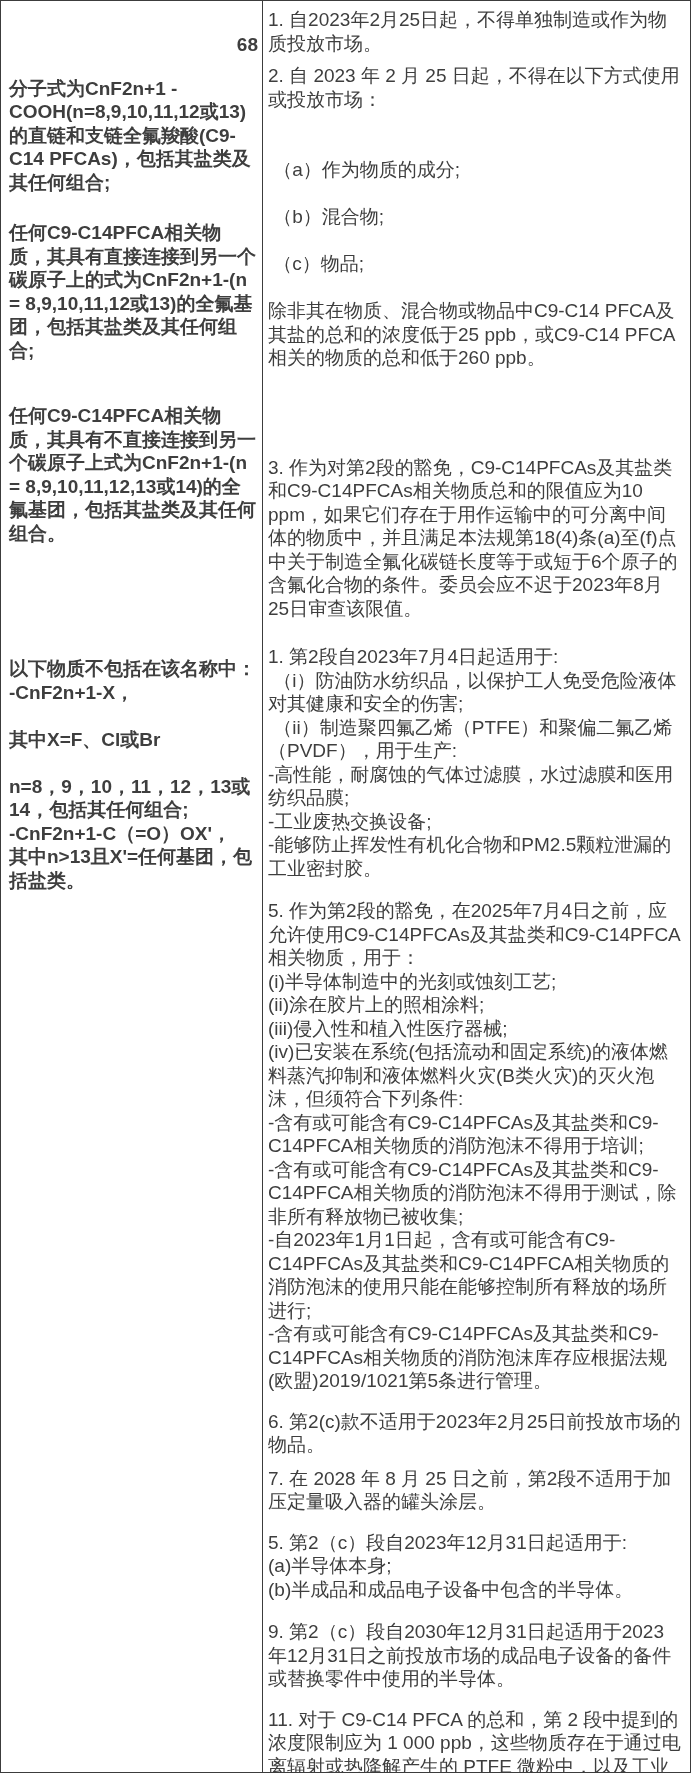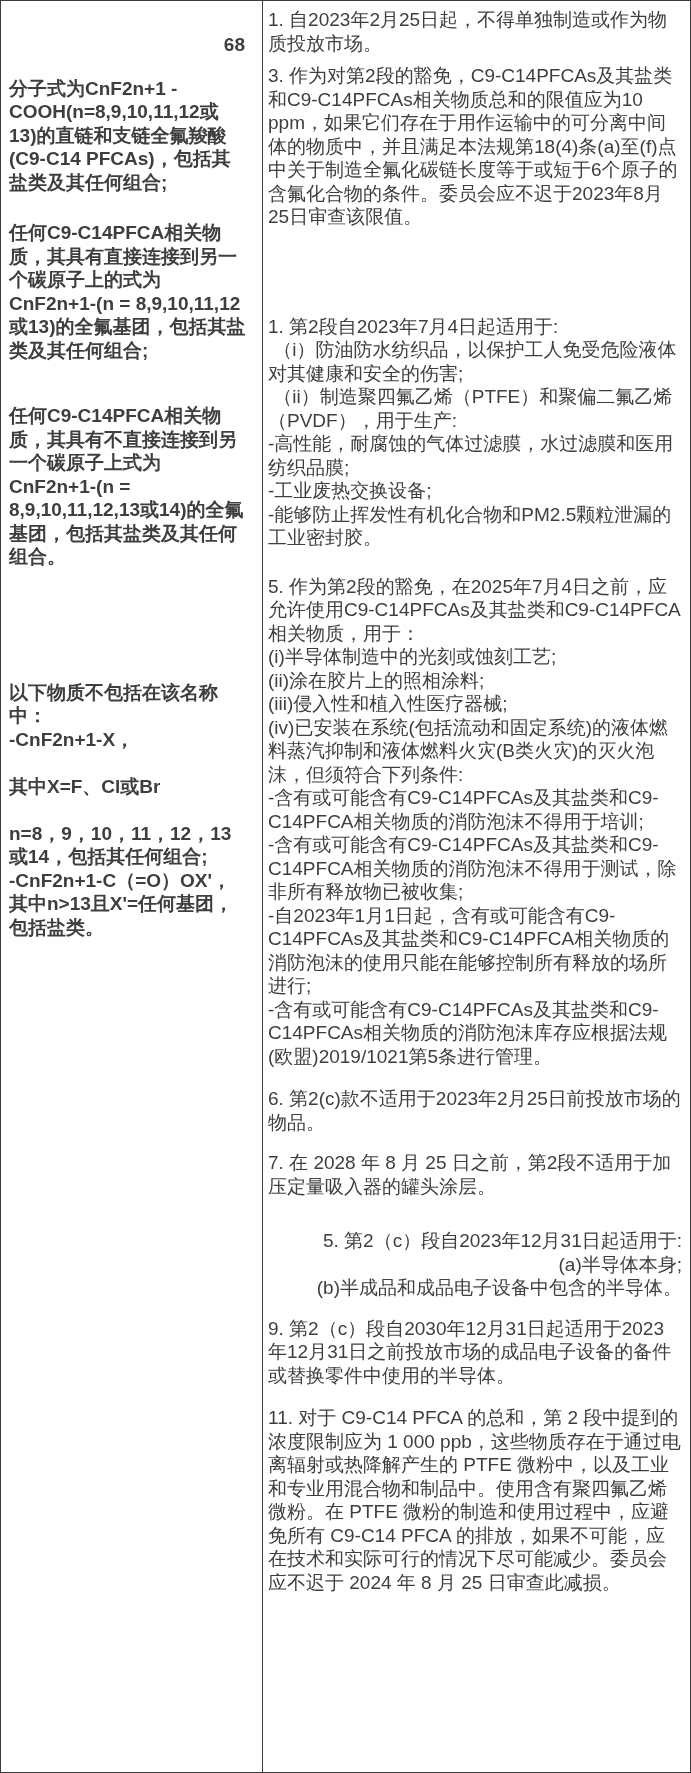--- a/index.html
+++ b/index.html
@@ -18,21 +18,21 @@
   }
   .cell {
     color: #3e3e3e;
     font-size: 19px;
     line-height: 23.5px;
   }
   .cell-left {
     flex: 0 0 262px;
     width: 262px;
     border-right: 1px solid #3c3c3c;
-    padding: 4px 16px 4px 8px;
+    padding: 4px 3px 4px 8px;
     overflow: hidden;
   }
   .cell-right {
     flex: 1 1 auto;
     padding: 7px 8px 0 5px;
     overflow: hidden;
   }
   .entry-num {
     font-weight: 700;
     text-align: right;
@@ -52,21 +52,21 @@
   #left-paras .para:nth-child(3) { margin-top: 42px; }
   #left-paras .para:nth-child(4) { margin-top: 112px; }
 
   
   #right-paras .para            { margin-top: 17px; }
   #right-paras .para:nth-child(1) { margin-top: 0; }
   #right-paras .para:nth-child(2) { margin-top: 9px; }
   #right-paras .para:nth-child(3) { margin-top: 86px; }
   #right-paras .para:nth-child(4) { margin-top: 25px; }
   #right-paras .para:nth-child(5) { margin-top: 19px; }
-  #right-paras .para:nth-child(7) { margin-top: 31px; text-align: right; }
+  #right-paras .para:nth-child(7) { margin-top: 10px; }
   #right-paras .para:nth-child(9) { margin-top: 19px; }
 </style>
 </head>
 <body>
 
 <div class="table-row">
   <div class="cell cell-left">
     <div class="entry-num">68</div>
     <div class="para-list" id="left-paras">
         <div class="para">分子式为CnF2n+1 - COOH(n=8,9,10,11,12或13)的直链和支链全氟羧酸(C9-C14 PFCAs)，包括其盐类及其任何组合;</div>
@@ -78,20 +78,30 @@
 其中X=F、Cl或Br
 
 n=8，9，10，11，12，13或14，包括其任何组合;
 -CnF2n+1-C（=O）OX'，
 其中n&gt;13且X'=任何基团，包括盐类。</div>
       </div>
   </div>
   <div class="cell cell-right">
     <div class="para-list" id="right-paras">
         <div class="para">1. 自2023年2月25日起，不得单独制造或作为物质投放市场。</div>
+        <div class="para">2. 自 2023 年 2 月 25 日起，不得在以下方式使用或投放市场：
+
+
+ （a）作为物质的成分;
+
+ （b）混合物;
+
+ （c）物品;
+
+除非其在物质、混合物或物品中C9-C14 PFCA及其盐的总和的浓度低于25 ppb，或C9-C14 PFCA相关的物质的总和低于260 ppb。</div>
         <div class="para">3. 作为对第2段的豁免，C9-C14PFCAs及其盐类和C9-C14PFCAs相关物质总和的限值应为10 ppm，如果它们存在于用作运输中的可分离中间体的物质中，并且满足本法规第18(4)条(a)至(f)点中关于制造全氟化碳链长度等于或短于6个原子的含氟化合物的条件。委员会应不迟于2023年8月25日审查该限值。</div>
         <div class="para">1. 第2段自2023年7月4日起适用于:
  （i）防油防水纺织品，以保护工人免受危险液体对其健康和安全的伤害;
  （ii）制造聚四氟乙烯（PTFE）和聚偏二氟乙烯（PVDF），用于生产:
 -高性能，耐腐蚀的气体过滤膜，水过滤膜和医用纺织品膜;
 -工业废热交换设备;
 -能够防止挥发性有机化合物和PM2.5颗粒泄漏的工业密封胶。</div>
         <div class="para">5. 作为第2段的豁免，在2025年7月4日之前，应允许使用C9-C14PFCAs及其盐类和C9-C14PFCA相关物质，用于：
 (i)半导体制造中的光刻或蚀刻工艺;
 (ii)涂在胶片上的照相涂料;

